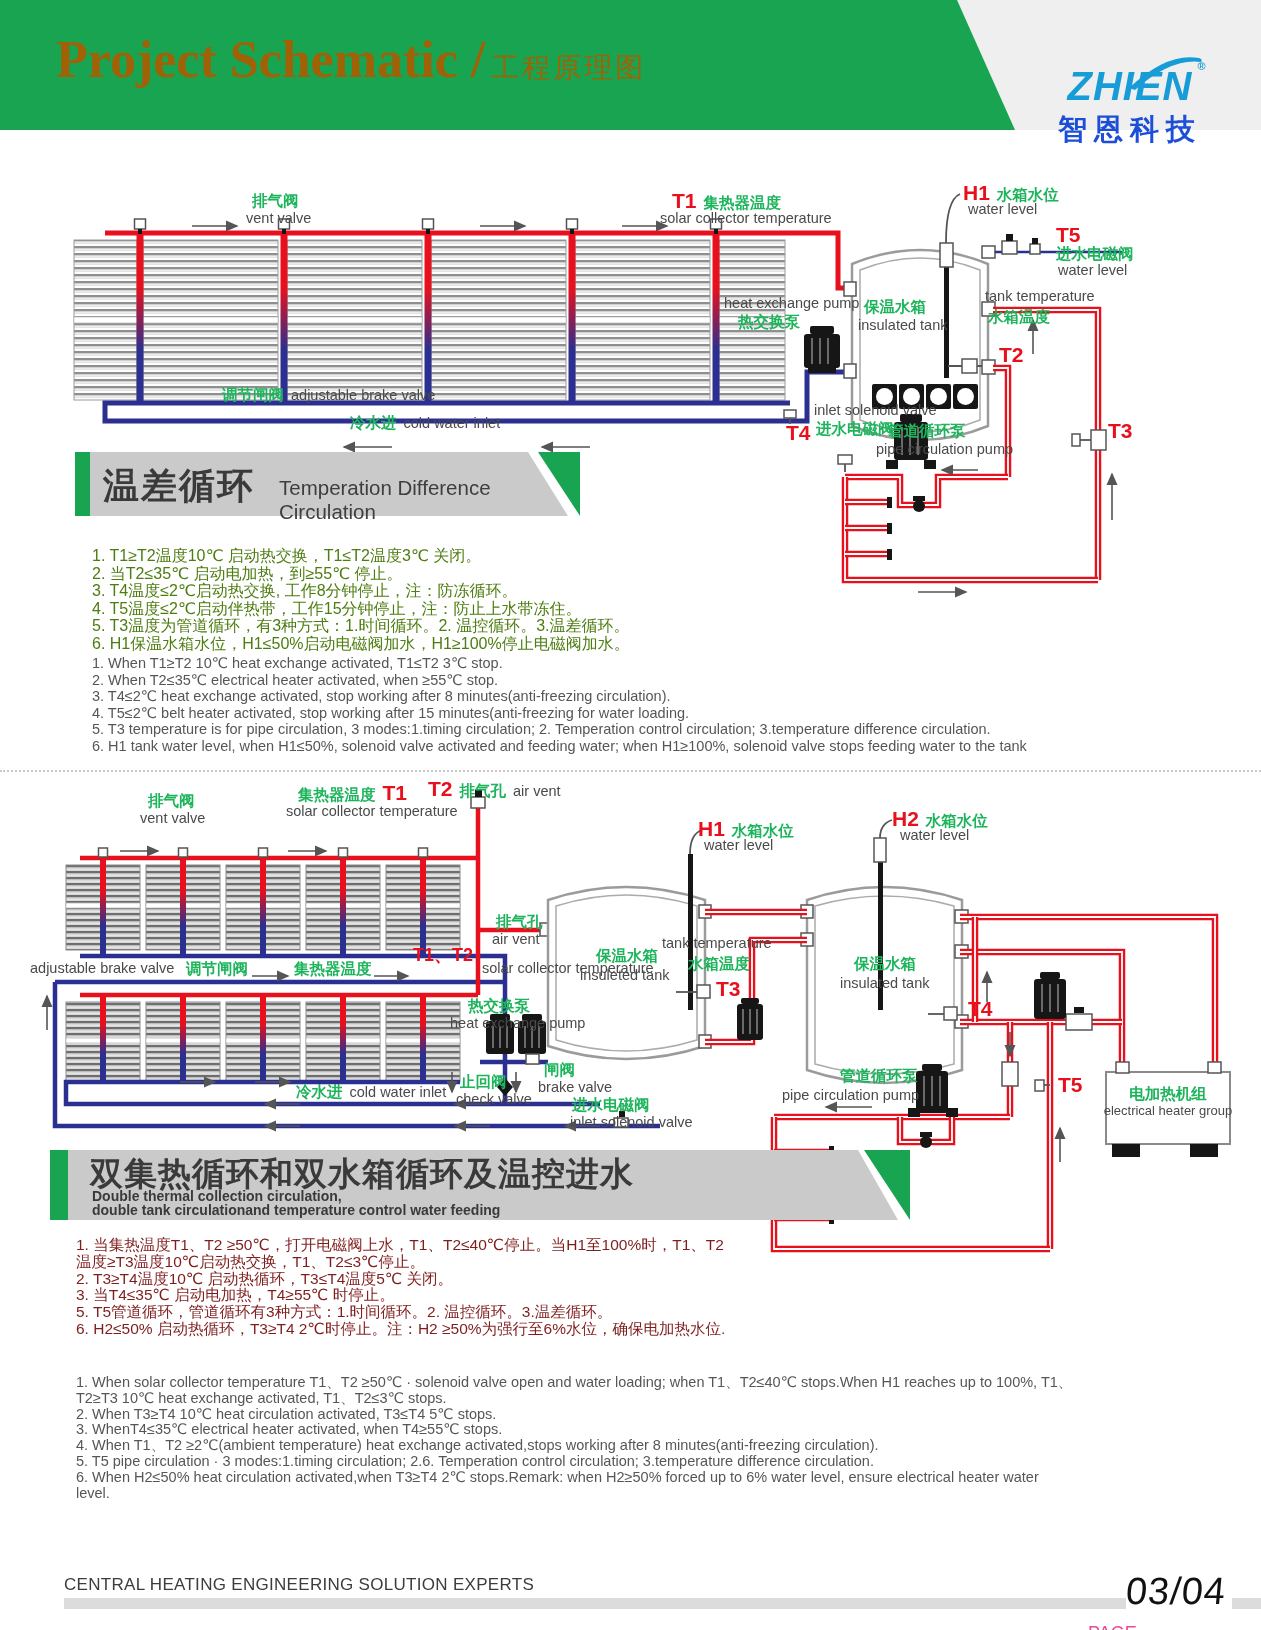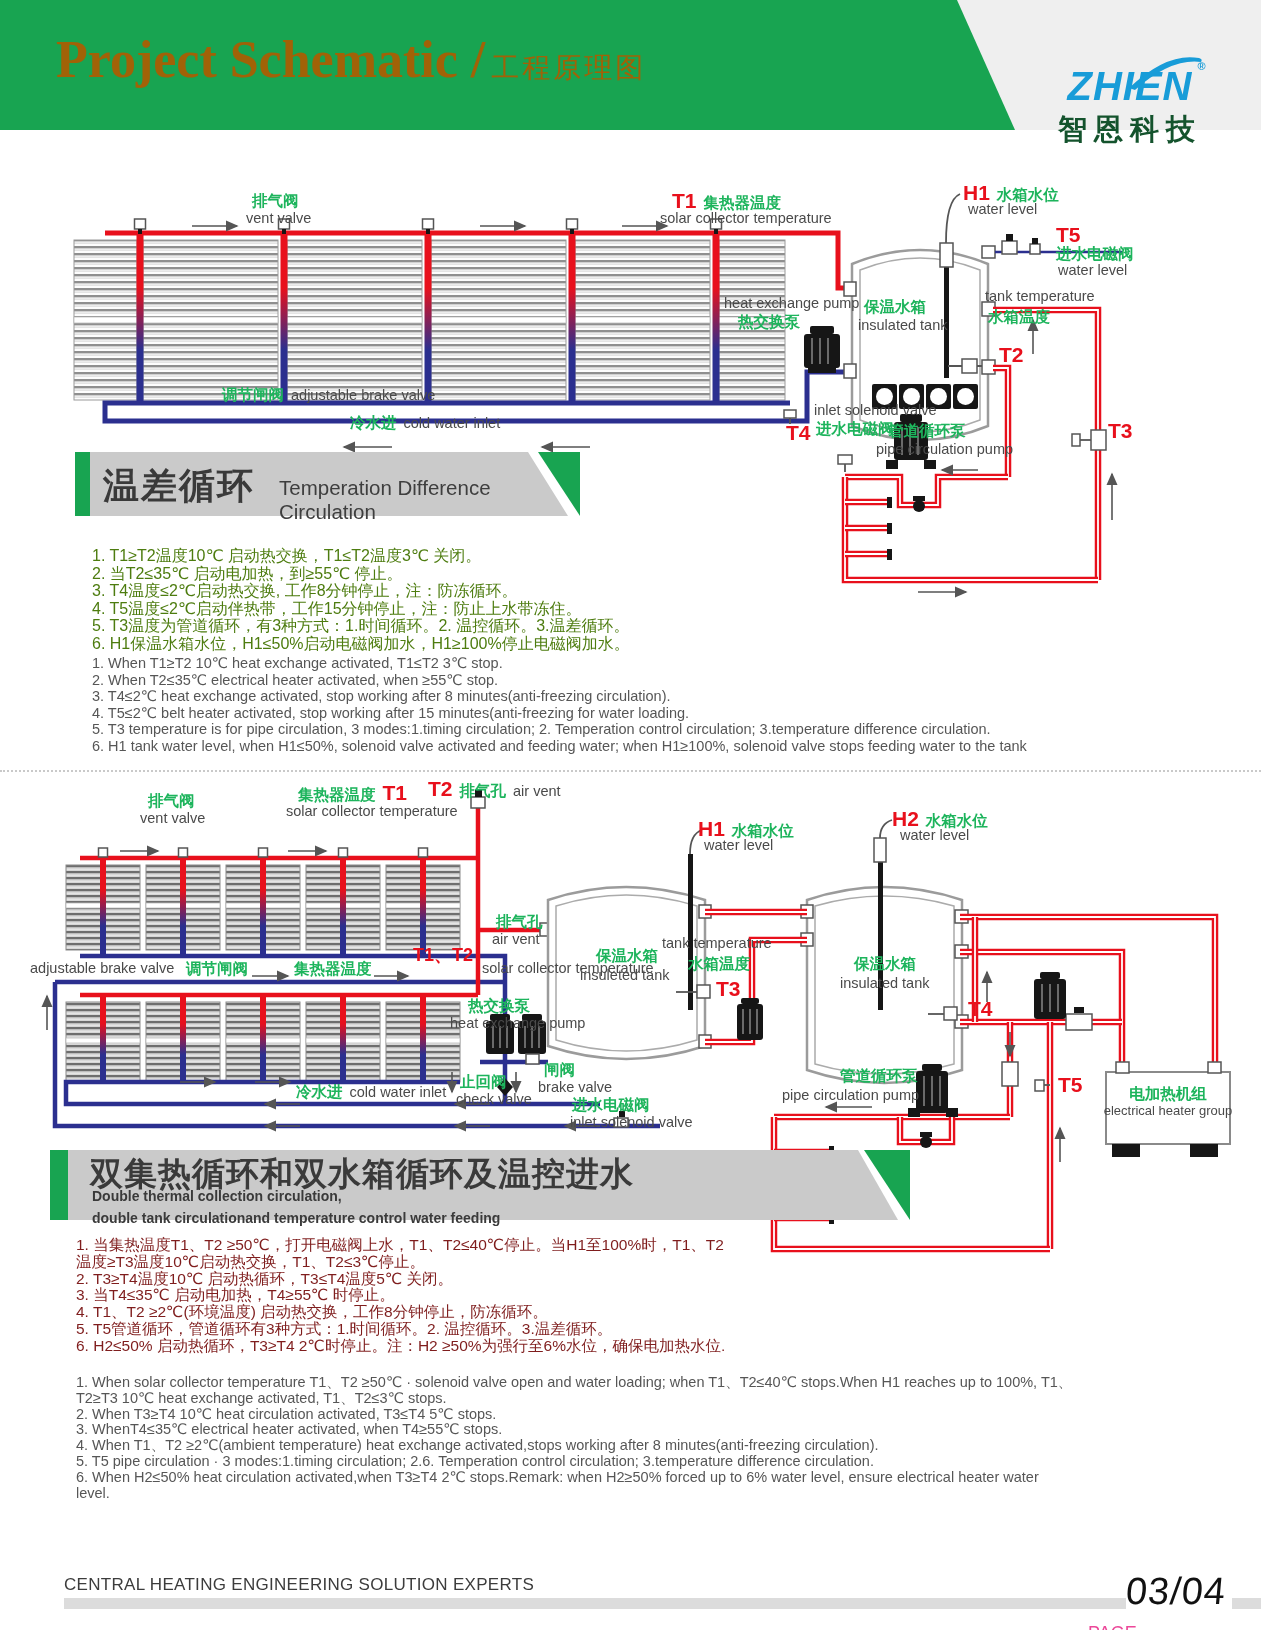--- a/index.html
+++ b/index.html
@@ -10,21 +10,21 @@
   .header-green{position:absolute;left:0;top:0;width:1015px;height:130px;background:#18a451;
         clip-path:polygon(0 0,957px 0,1015px 130px,0 130px);}
   .title{position:absolute;left:56px;top:30px;color:#a16207;white-space:nowrap;}
   .title-en{font-family:"Liberation Serif","DejaVu Serif",serif;font-weight:bold;font-size:52px;}
   .title-cn{font-size:28px;margin-left:6px;letter-spacing:3px;}
   .logo{position:absolute;left:1020px;top:28px;width:220px;text-align:center;margin-top:36px;}
   .logo-en{display:inline-block;font-weight:bold;font-style:italic;font-size:40px;color:#189cd8;
         letter-spacing:1px;position:relative;}
   .logo-reg{font-size:11px;font-style:normal;position:absolute;right:-14px;top:-4px;color:#189cd8;}
   .swoosh{position:absolute;right:-16px;top:-14px;}
-  .logo-cn{font-size:29px;font-weight:bold;color:#14532d;letter-spacing:7px;margin-top:1px;}
+  .logo-cn{font-size:29px;font-weight:bold;color:#1d4ed8;letter-spacing:7px;margin-top:1px;}
   
   .lbl{position:absolute;white-space:nowrap;line-height:1.06;z-index:3;}
   .g{color:#1db45c;font-weight:bold;font-size:15.5px;}
   .gy{color:#4a4a4a;font-size:14.5px;}
   .rt{color:#e8101c;font-weight:bold;font-size:21px;}
   .rt2{color:#e8101c;font-weight:bold;font-size:18px;}
   .sp{margin-left:7px;}
   
   .banner{position:absolute;z-index:4;}
   .banner .bar{position:absolute;left:0;top:0;height:100%;background:#18a451;}
@@ -499,28 +499,27 @@
   <div class="lbl rt" style="left:1058px;top:1074px">T5</div>
   <div class="lbl g" style="left:1098px;top:1086px;width:140px;text-align:center">电加热机组</div>
   <div class="lbl gy" style="left:1098px;top:1104px;width:140px;text-align:center;font-size:13px">electrical heater group</div>
 
   <div class="banner" style="left:50px;top:1150px;width:860px;height:70px">
     <div class="bar" style="width:18px"></div>
     <div class="body" style="left:18px;width:842px"></div>
     <div class="tri" style="width:46px"></div>
     <div class="b2cn">双集热循环和双水箱循环及温控进水</div>
     <div class="b2en" style="top:39px">Double thermal collection circulation,</div>
-    <div class="b2en" style="top:61px">double tank circulationand temperature control water feeding</div>
+    <div class="b2en" style="top:53px">double tank circulationand temperature control water feeding</div>
   </div>
   <div class="txt cn2">
     <div>1. 当集热温度T1、T2 ≥50℃，打开电磁阀上水，T1、T2≤40℃停止。当H1至100%时，T1、T2</div>
     <div>温度≥T3温度10℃启动热交换，T1、T2≤3℃停止。</div>
     <div>2. T3≥T4温度10℃ 启动热循环，T3≤T4温度5℃ 关闭。</div>
     <div>3. 当T4≤35℃ 启动电加热，T4≥55℃ 时停止。</div>
-    <div>4. T1、T2 ≥2℃(环境温度) 启动热交换，工作8分钟停止，防冻循环。</div>
     <div>5. T5管道循环，管道循环有3种方式：1.时间循环。2. 温控循环。3.温差循环。</div>
     <div>6. H2≤50% 启动热循环，T3≥T4 2℃时停止。注：H2 ≥50%为强行至6%水位，确保电加热水位.</div>
   </div>
   <div class="txt en2">
     <div>1. When solar collector temperature T1、T2 ≥50℃ · solenoid valve open and water loading; when T1、T2≤40℃ stops.When H1 reaches up to 100%, T1、</div>
     <div>T2≥T3 10℃ heat exchange activated, T1、T2≤3℃ stops.</div>
     <div>2. When T3≥T4 10℃ heat circulation activated, T3≤T4 5℃ stops.</div>
     <div>3. WhenT4≤35℃ electrical heater activated, when T4≥55℃ stops.</div>
     <div>4. When T1、T2 ≥2℃(ambient temperature) heat exchange activated,stops working after 8 minutes(anti-freezing circulation).</div>
     <div>5. T5 pipe circulation · 3 modes:1.timing circulation; 2.6. Temperation control circulation; 3.temperature difference circulation.</div>

